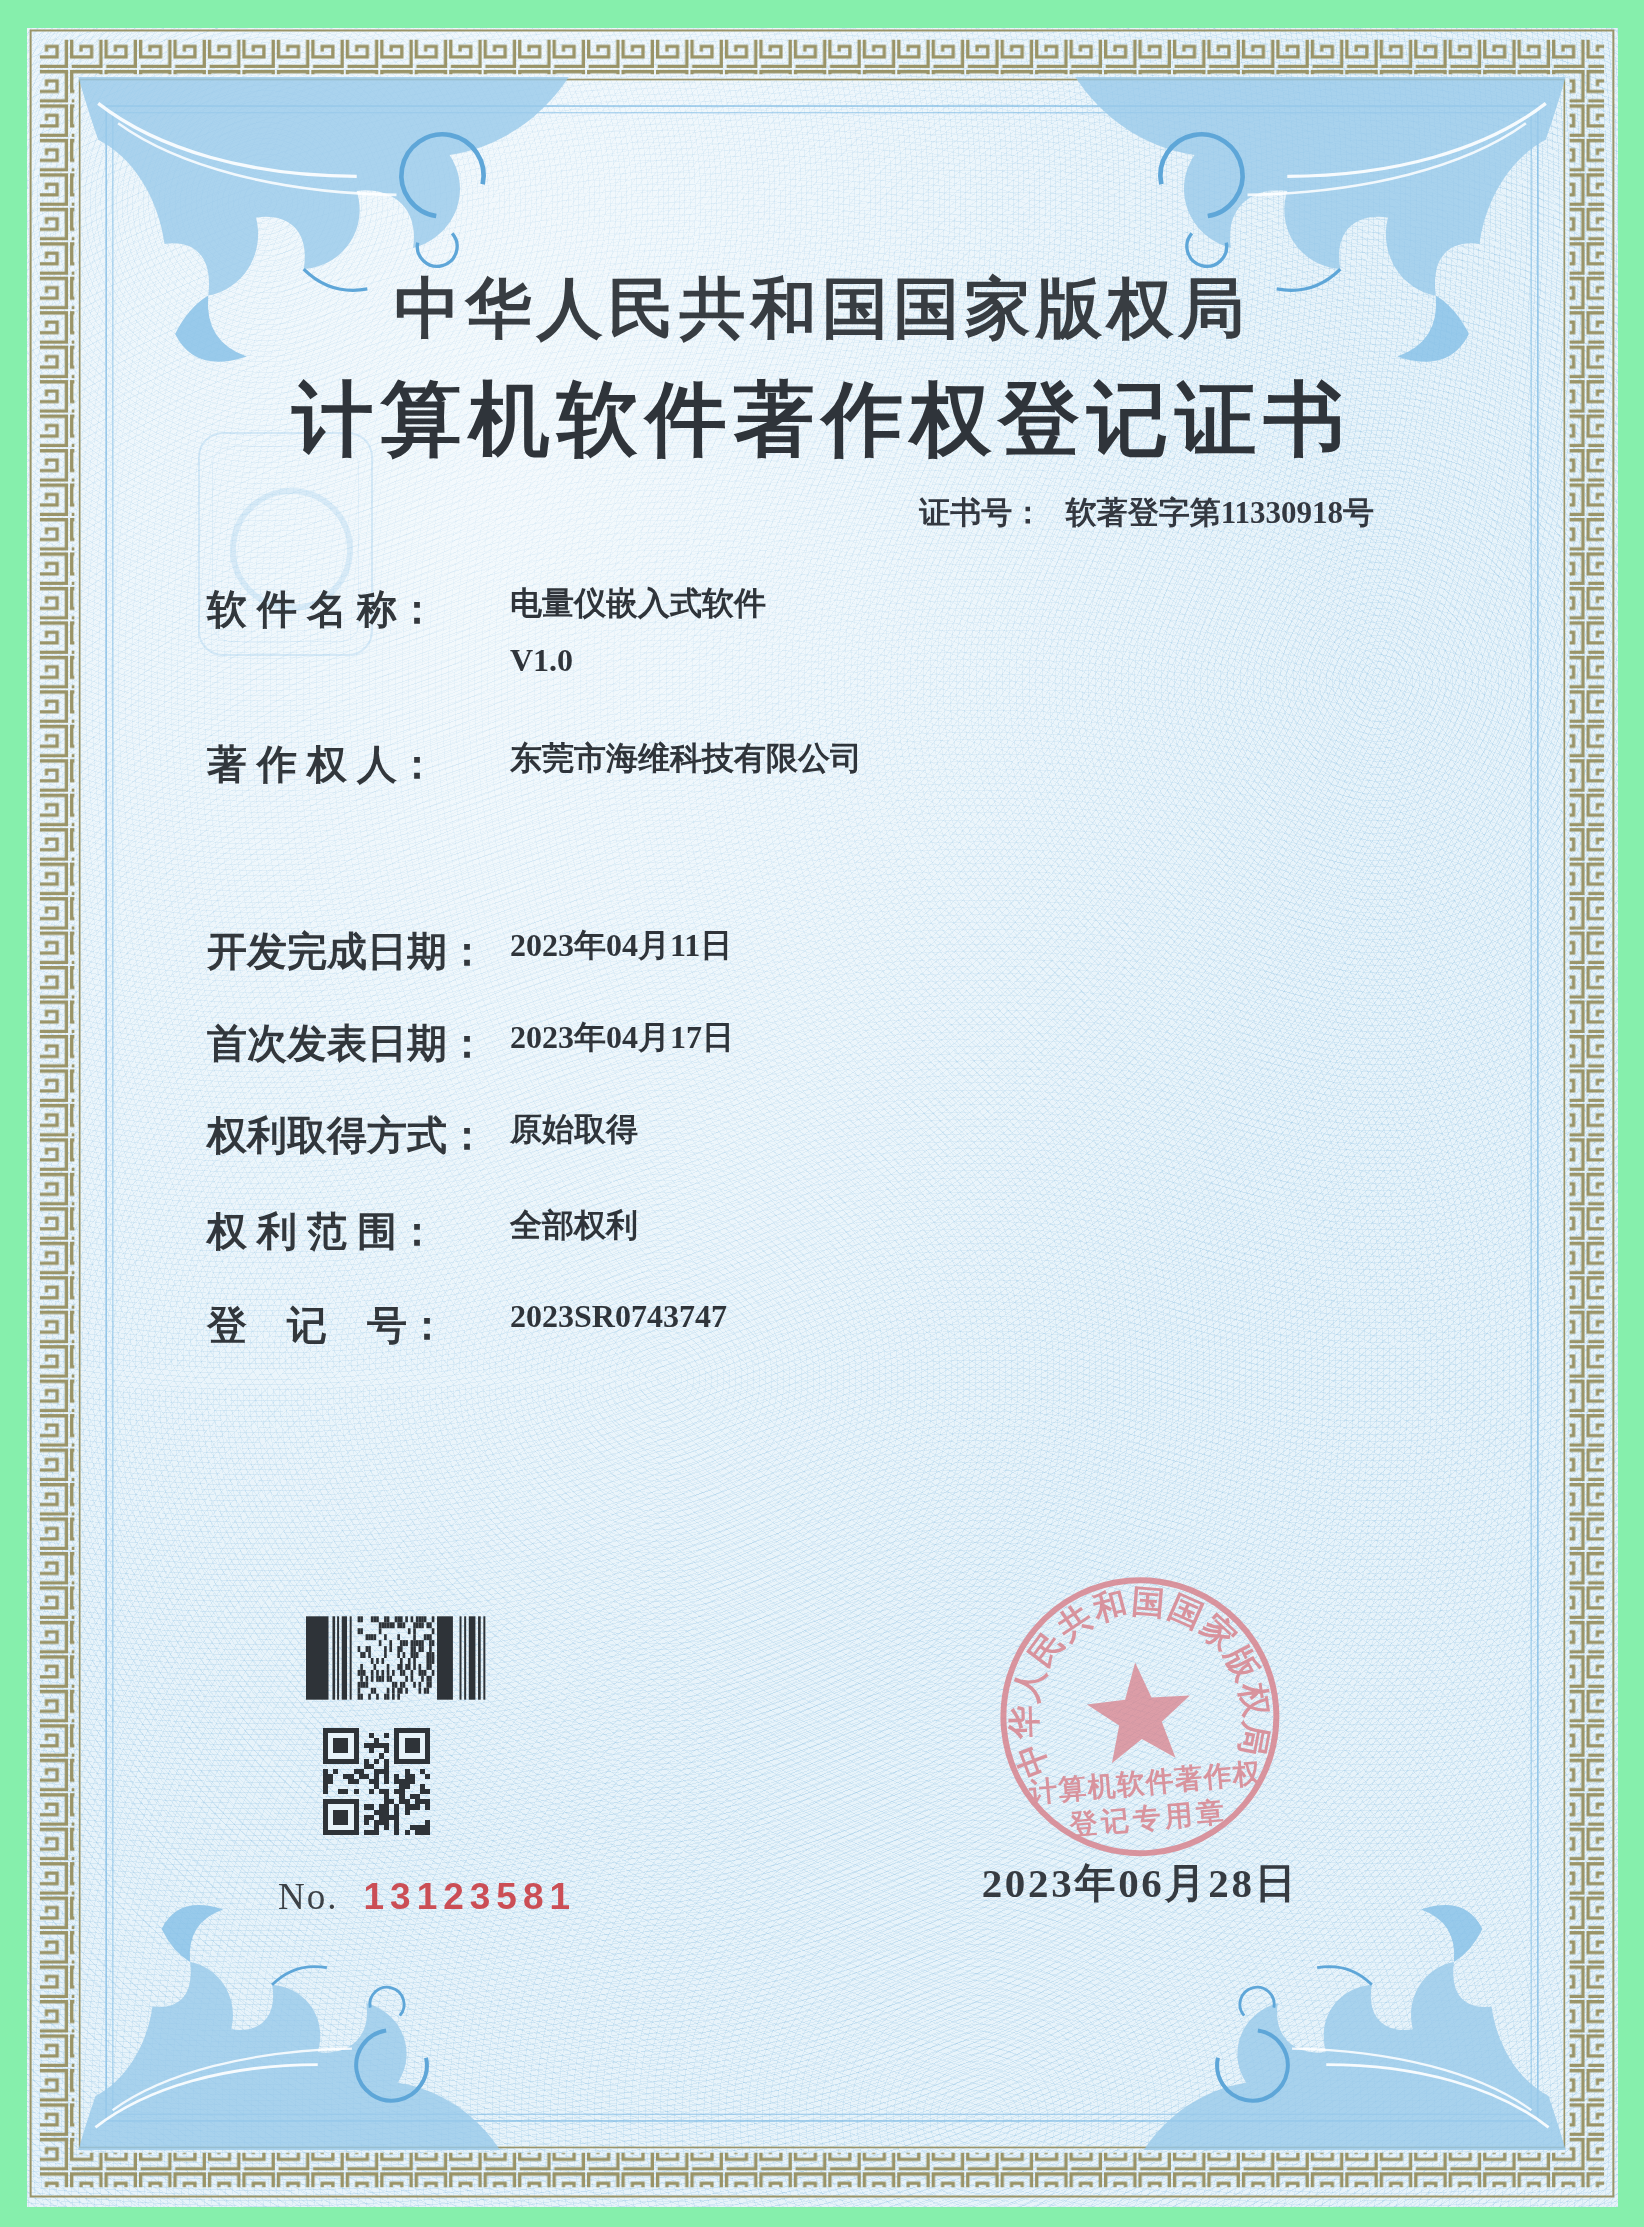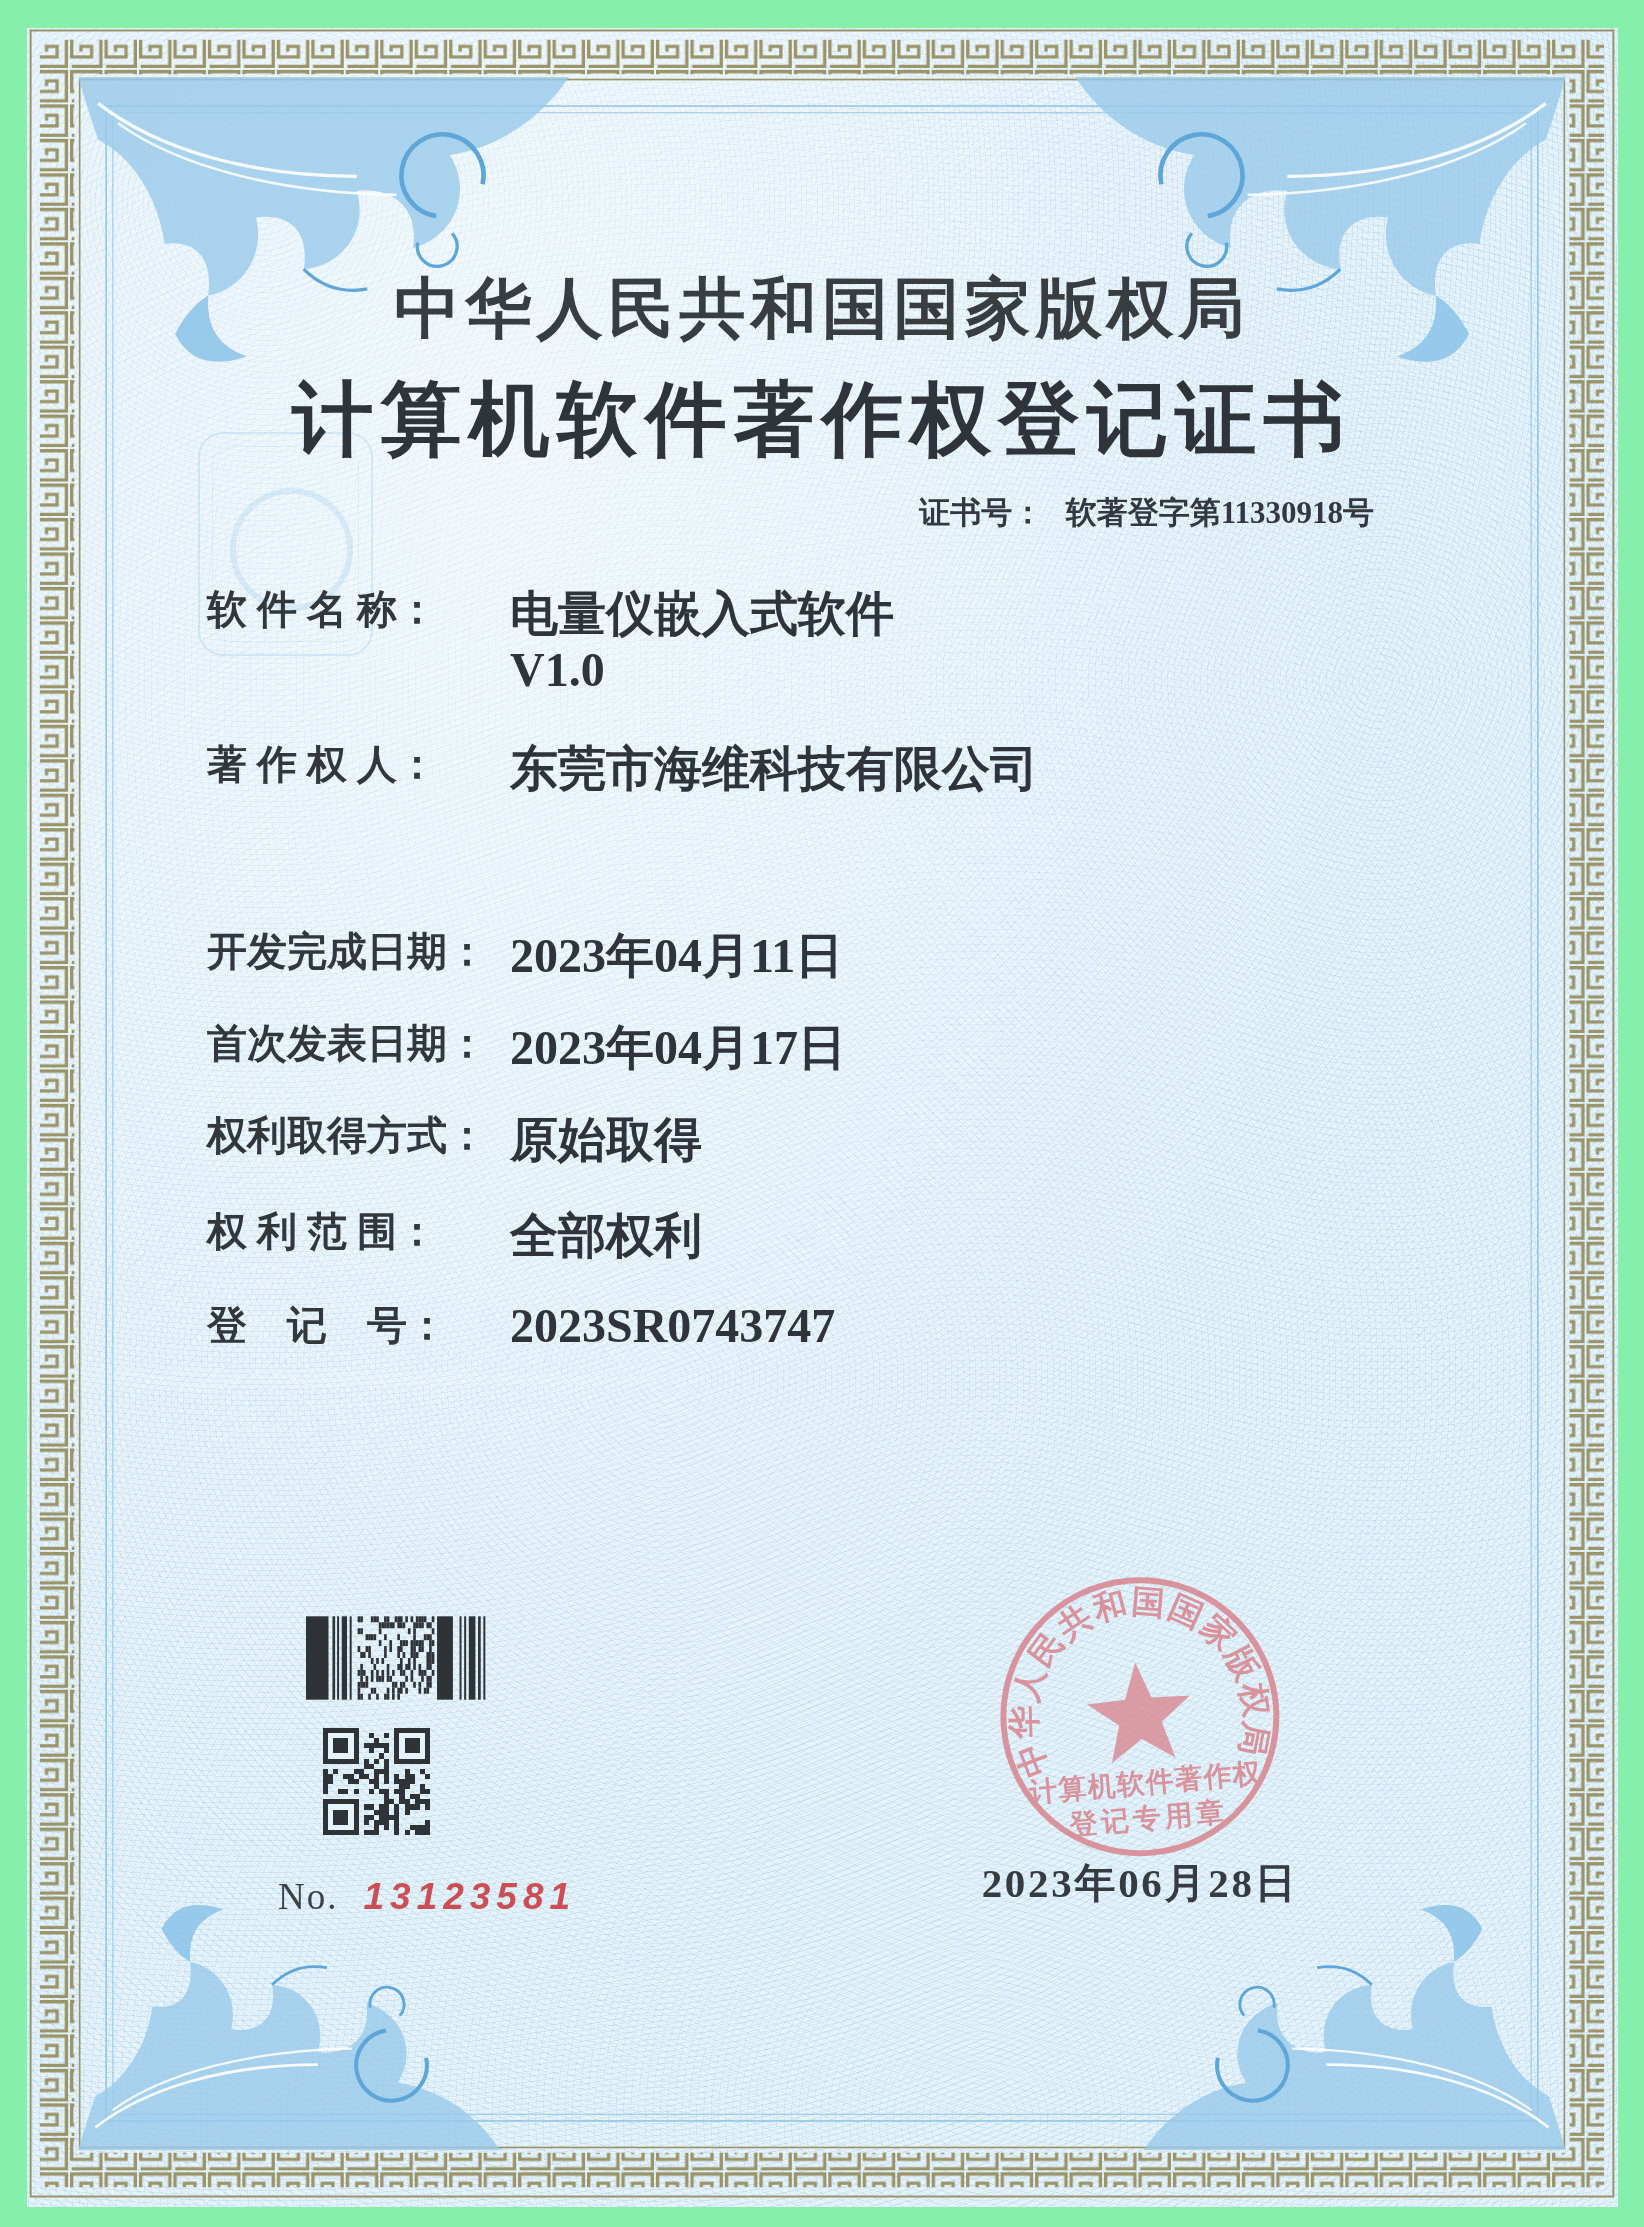--- a/index.html
+++ b/index.html
@@ -17,26 +17,26 @@
   .frame-svg{position:absolute;left:0;top:0;width:1644px;height:2227px;}
   .abs{position:absolute;}
   .authority{left:0;right:0;top:264px;text-align:center;font-size:66px;font-weight:700;
              letter-spacing:5.3px;color:#383d42;}
   .cert-title{left:0;right:0;top:366px;text-align:center;font-size:81px;font-weight:700;
               letter-spacing:7.3px;color:#2f343a;}
   .certno{right:270px;top:492px;font-size:31px;font-weight:700;color:#333840;}
   .certno .v{margin-left:22.5px;}
   .row{left:0;right:0;height:60px;}
   .row .lab{position:absolute;left:207px;font-size:40px;font-weight:700;color:#32373c;white-space:pre;}
-  .row .val{position:absolute;left:510px;font-size:48px;font-weight:700;color:#2f343a;white-space:pre;}
+  .row .val{position:absolute;left:510px;font-size:32px;font-weight:700;color:#2f343a;white-space:pre;}
   .statement{left:206px;top:1395px;width:1263px;font-size:38px;font-weight:600;color:#32373c;
              line-height:2.42;text-indent:76px;letter-spacing:1px;text-align:justify;}
   .serial{left:278px;top:1875px;font-size:37px;color:#3c4146;letter-spacing:2px;}
   .serial .num{color:#cb4e55;font-weight:600;letter-spacing:6px;margin-left:25px;
-               font-family:"Liberation Sans","DejaVu Sans",sans-serif;font-style:italic;}
+               font-family:"Liberation Sans","DejaVu Sans",sans-serif;}
   .issue-date{left:921px;top:1856px;width:438px;text-align:center;font-size:41px;font-weight:700;
               color:#363b41;letter-spacing:2.7px;}
   .watermark{left:198px;top:432px;width:171px;height:220px;border:2px solid rgba(150,200,235,0.45);
              border-radius:25px;opacity:0.7;}
   .watermark:before{content:"";position:absolute;left:50%;top:50%;width:111px;height:111px;margin:-56px 0 0 -56px;
              border:6.6px solid rgba(150,200,235,0.38);border-radius:50%;}
   .watermark:after{content:"";position:absolute;left:12px;top:12px;right:12px;bottom:12px;
              border:1.3px solid rgba(150,200,235,0.25);border-radius:18.6px;}
   .barcode{left:306px;top:1616px;width:180px;height:84px;}
   .qrcode{left:323px;top:1728px;width:107px;height:107px;}

